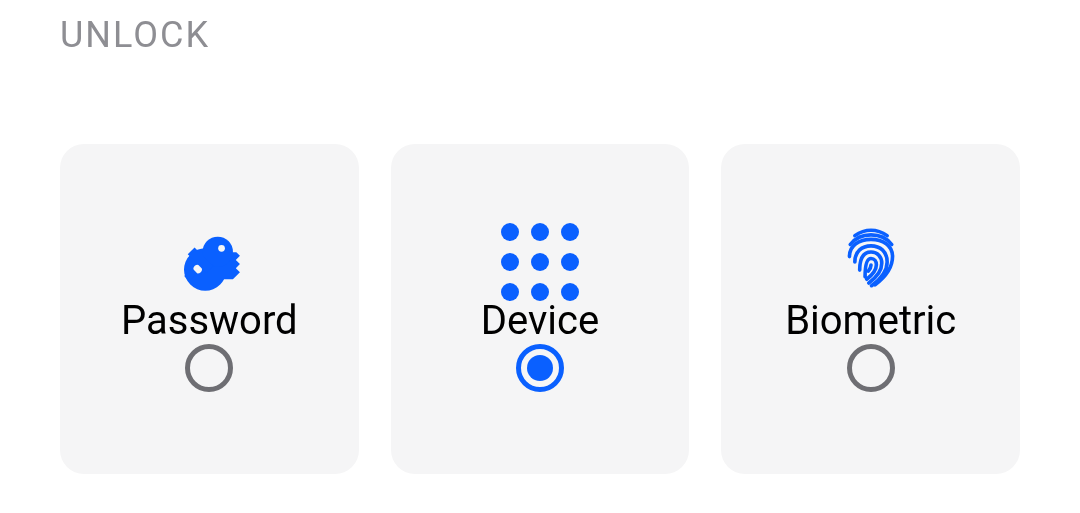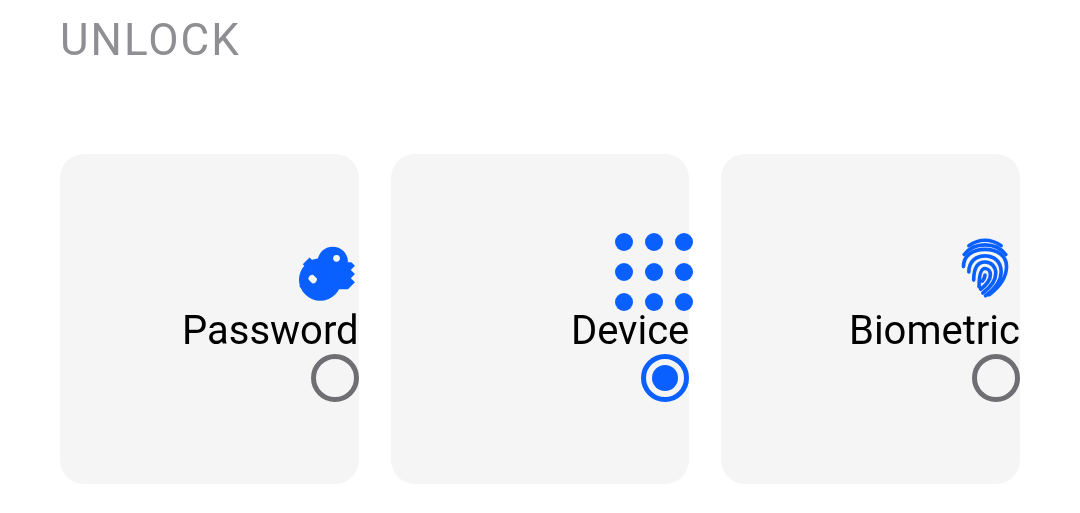--- a/index.html
+++ b/index.html
@@ -4,39 +4,39 @@
   <style>
     * { box-sizing: border-box; margin: 0; padding: 0; }
     body {
       width: 1080px;
       height: 513px;
       font-family: -apple-system, BlinkMacSystemFont, "Segoe UI", Roboto, Helvetica, Arial, sans-serif;
       background: #ffffff;
       overflow: hidden;
     }
     .section-header {
-      font-size: 44px;
+      font-size: 36px;
       font-weight: 400;
       letter-spacing: 2px;
       color: #8e8e93;
       padding: 14px 0 0 60px;
     }
     .cards {
       display: flex;
       gap: 32px;
       padding: 88px 60px 0 60px;
     }
     .card {
       background: #f5f5f6;
       border-radius: 24px;
       width: 300px;
       height: 330px;
       display: flex;
       flex-direction: column;
-      align-items: flex-end;
+      align-items: center;
       justify-content: center;
       cursor: pointer;
     }
     .card .icon {
       width: 70px;
       height: 70px;
       display: flex;
       align-items: center;
       justify-content: center;
     }

